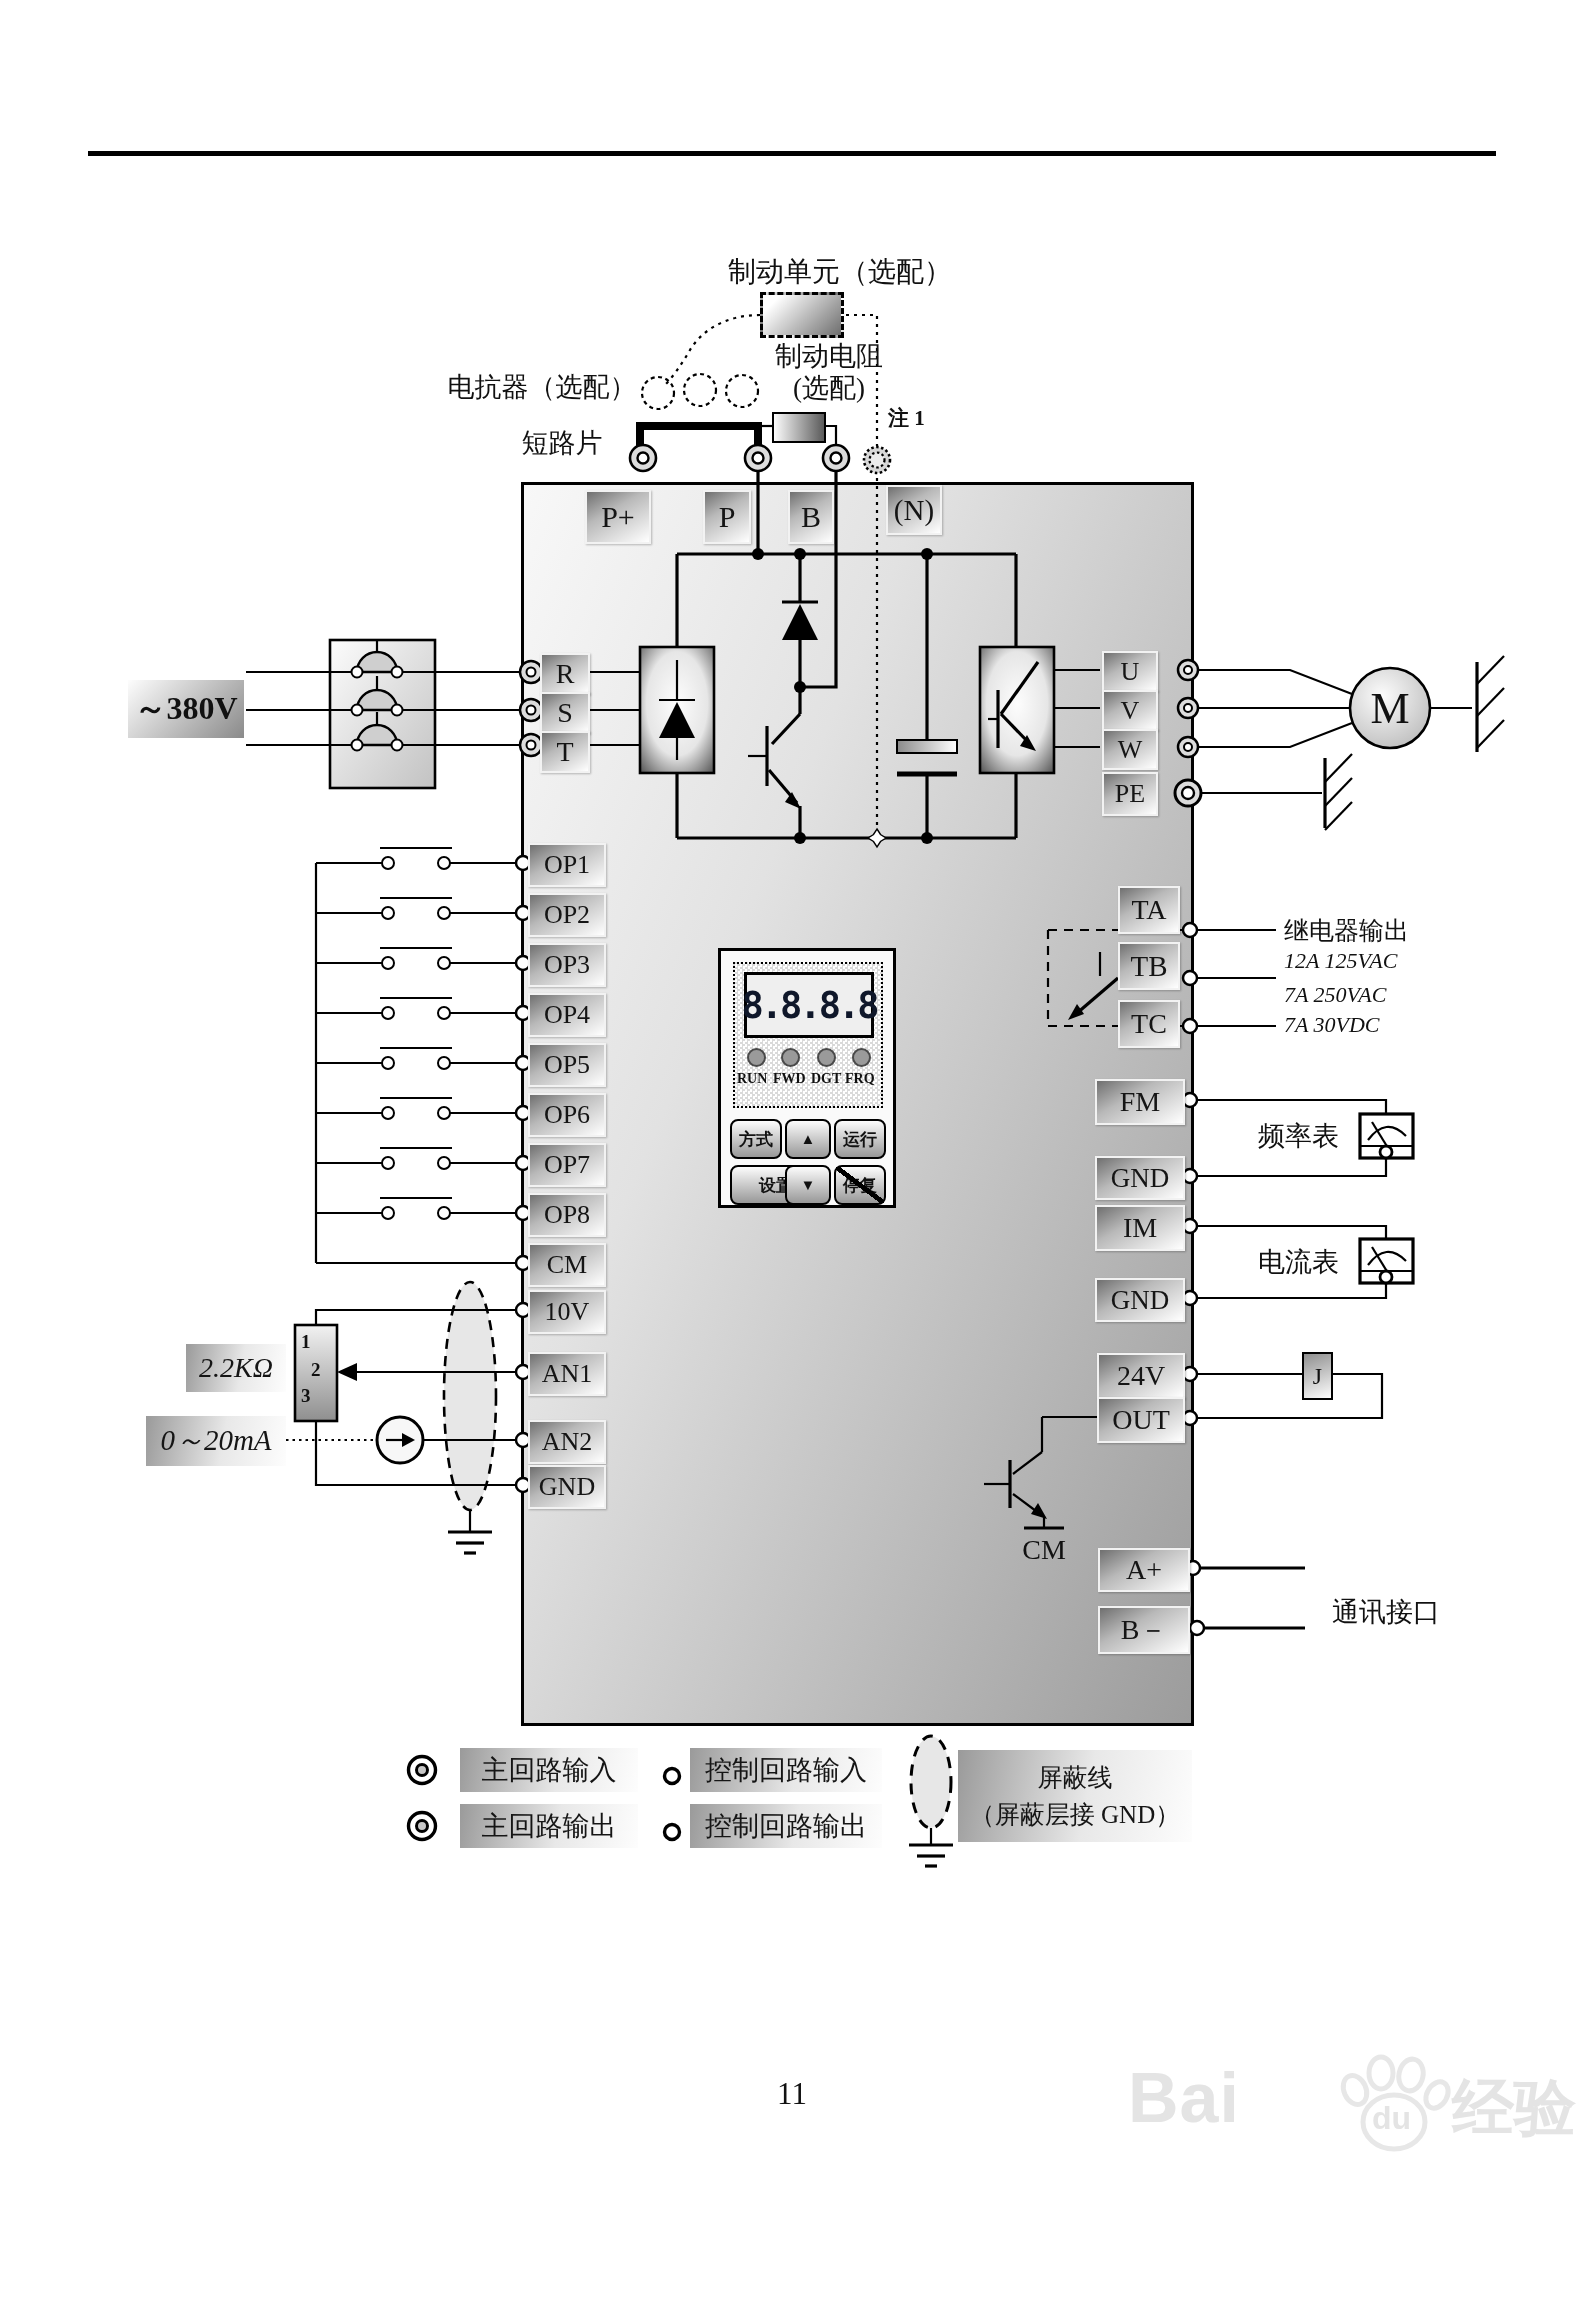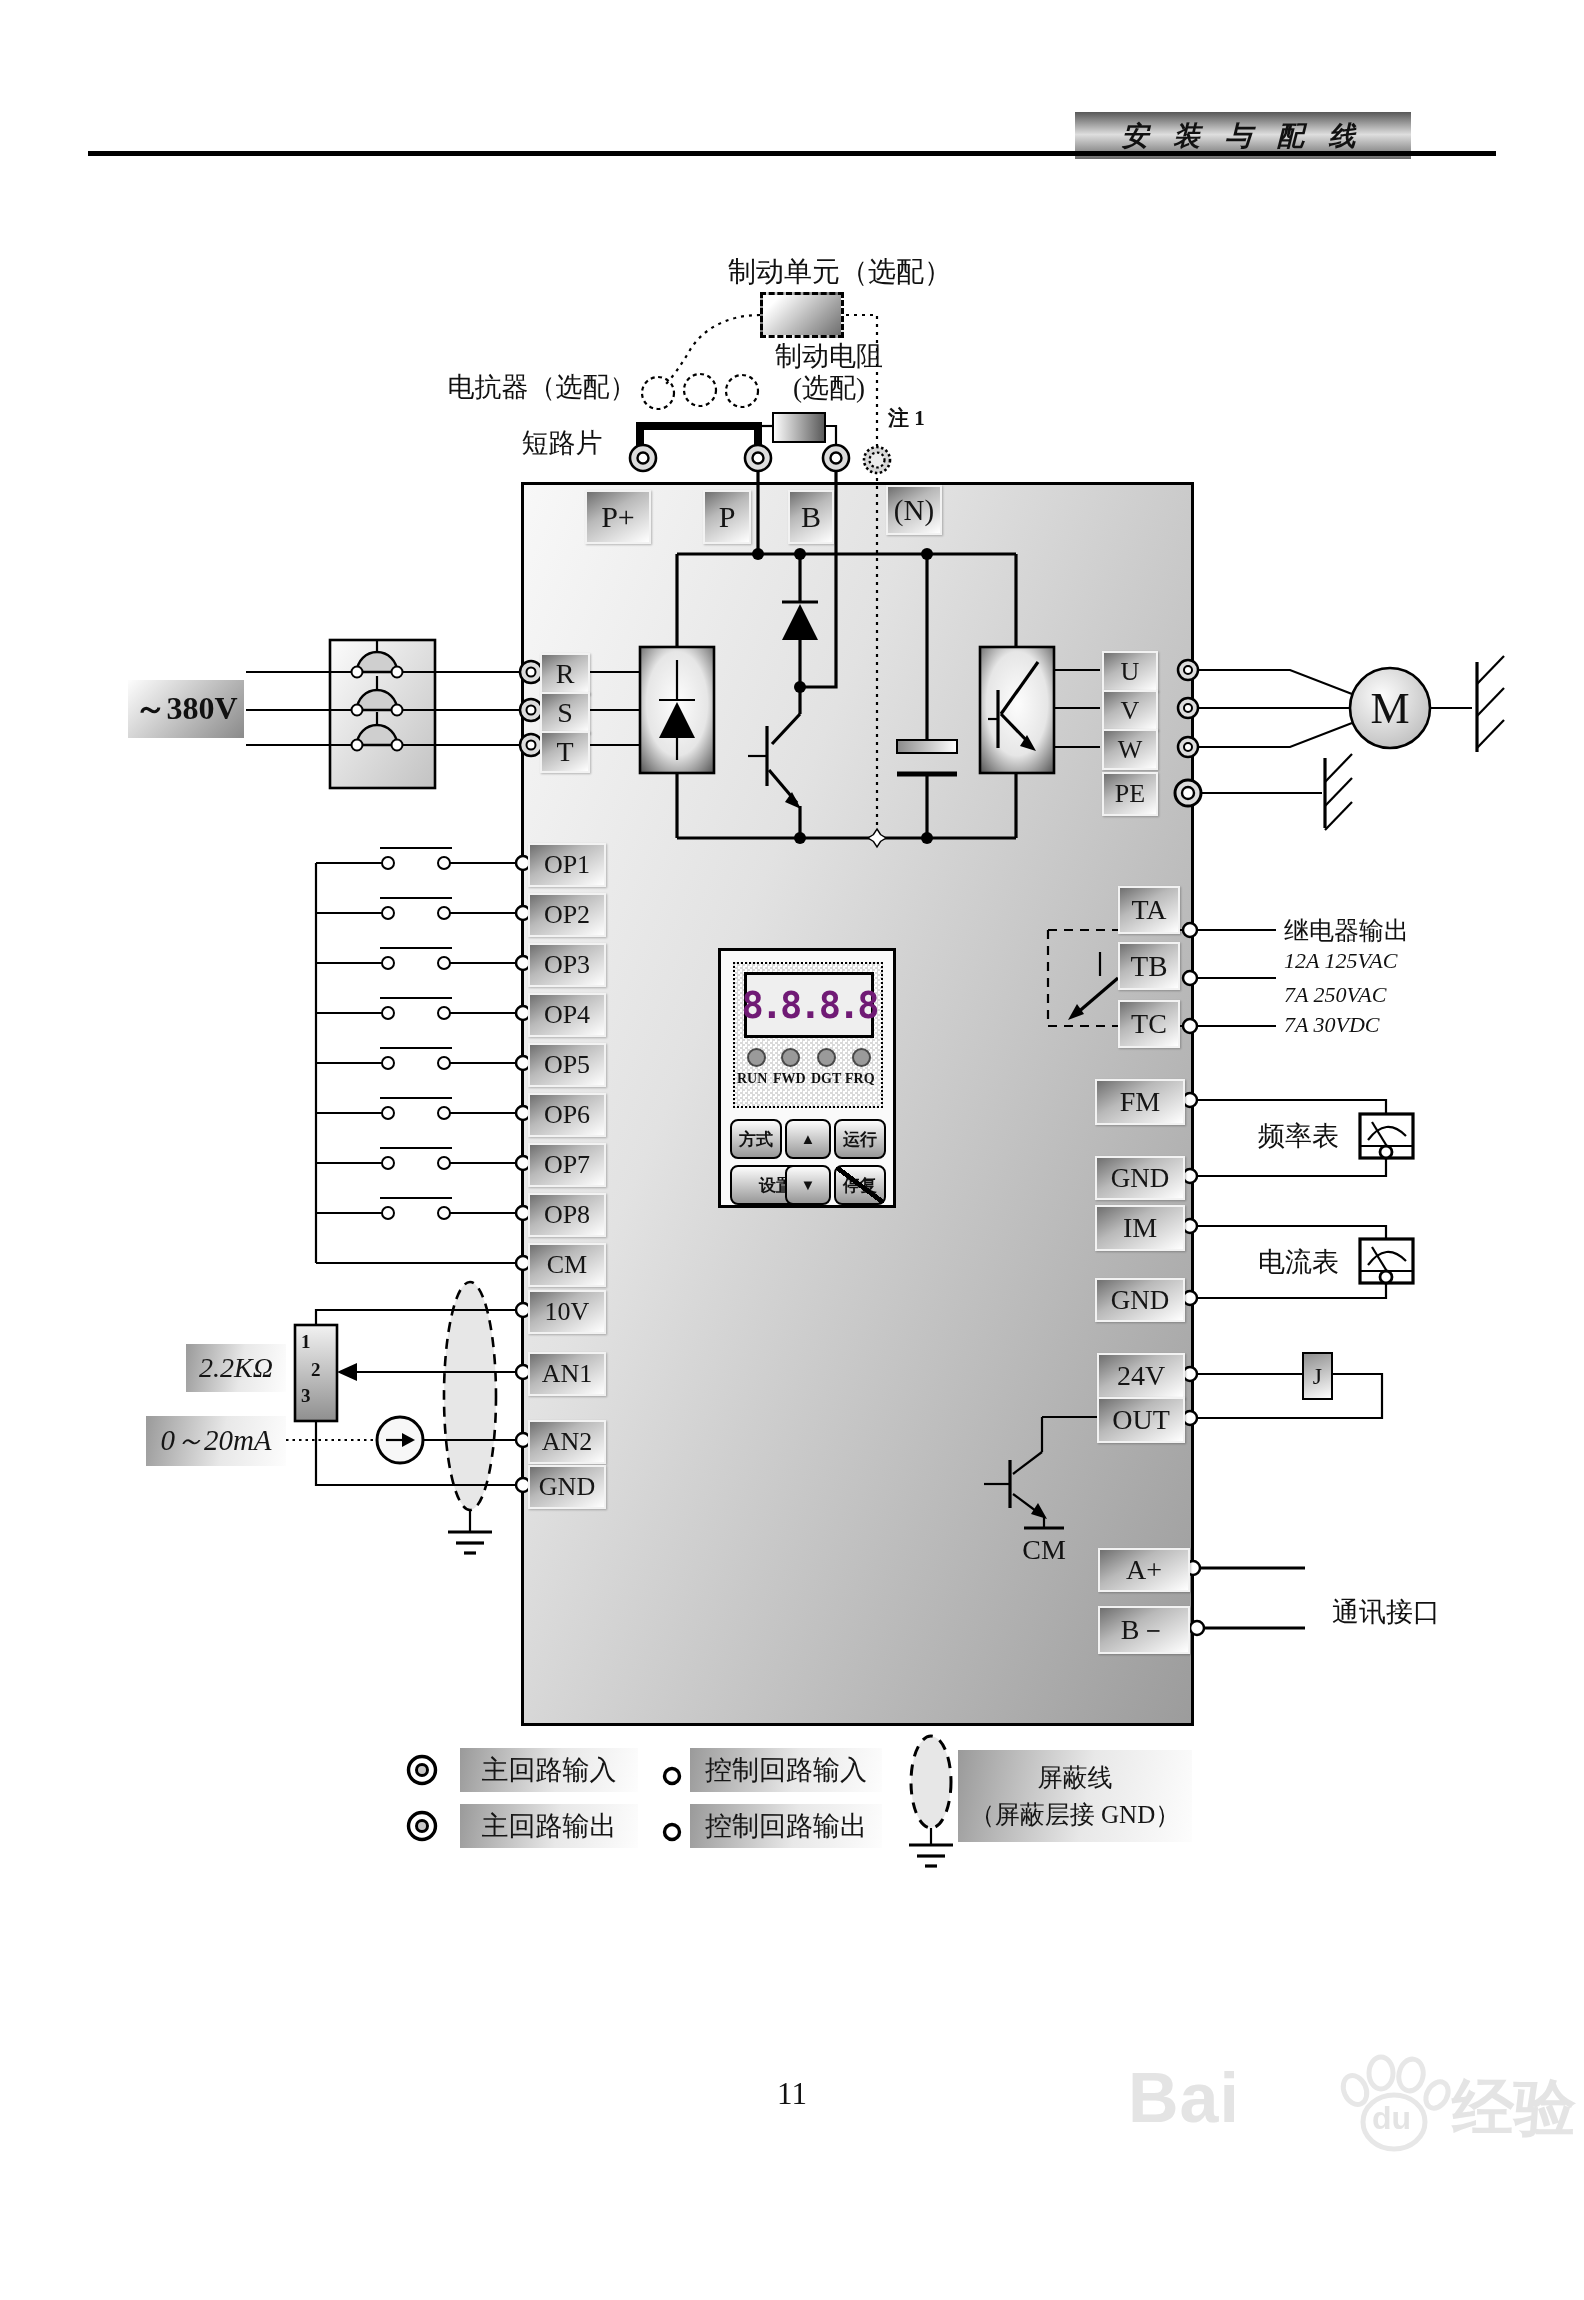--- a/index.html
+++ b/index.html
@@ -27,21 +27,21 @@
   #resistor-box{left:772px;top:412px;width:50px;height:27px;border:2px solid #000;
                 background:linear-gradient(90deg,#fdfdfd 0%,#5a5a5a 100%);}
   #supply-box{left:128px;top:680px;width:116px;height:58px;font-size:32px;font-weight:bold;
               background:linear-gradient(135deg,#fdfdfd 0%,#8a8a8a 100%);}
   #keypad{left:718px;top:948px;width:172px;height:254px;background:#fafafa;border:3px solid #000;}
   #kp-panel{left:12px;top:11px;width:146px;height:142px;border:2px dotted #000;
             background-image:conic-gradient(#d9d9d9 25%,#fff 0 50%,#d9d9d9 0 75%,#fff 0);
             background-size:5px 5px;}
   #kp-screen{left:9px;top:8px;width:124px;height:60px;background:#efefef;border:3px solid #000;
              font-family:"DejaVu Sans Mono",monospace;font-weight:bold;font-size:37px;
-             letter-spacing:-3px;color:#701a75;}
+             letter-spacing:-3px;color:#0f172a;}
   .led{position:absolute;top:84px;width:15px;height:15px;border-radius:50%;
        background:#9a9a9a;border:2px solid #4a4a4a;}
   .ledlab{position:absolute;top:107px;font-size:14px;font-weight:bold;}
   .kbtn{position:absolute;width:48px;height:36px;border:2.5px solid #000;border-radius:8px;
         background:linear-gradient(180deg,#fcfcfc 0%,#989898 100%);
         display:flex;align-items:center;justify-content:center;font-size:17px;font-weight:bold;}
   .slash{position:absolute;left:0;top:0;width:100%;height:100%;
          background:linear-gradient(to top right,transparent 46%,#000 46%,#000 54%,transparent 54%);}
   .ital{font-style:italic;}
   #j-box{left:1302px;top:1352px;width:27px;height:44px;border:2.5px solid #000;font-size:24px;
@@ -395,23 +395,20 @@
 
     <g stroke="#e7e7e7" fill="#fff" stroke-width="5">
       <ellipse cx="1355" cy="2090" rx="11" ry="15" transform="rotate(-24 1355 2090)"></ellipse>
       <ellipse cx="1381" cy="2073" rx="12" ry="16"></ellipse>
       <ellipse cx="1411" cy="2075" rx="12" ry="16" transform="rotate(12 1411 2075)"></ellipse>
       <ellipse cx="1437" cy="2095" rx="10" ry="14" transform="rotate(30 1437 2095)"></ellipse>
       <ellipse cx="1394" cy="2122" rx="31" ry="27"></ellipse>
     </g>
   </svg>
 
-  <div id="header-bar" class="abs ctr">
-      <span>安 装 与 配 线</span>
-    </div>
   <div id="header-rule" class="abs"></div>
 
   <div class="abs ctr" style="left:700px;top:254px;width:280px;height:36px;font-size:28px;">制动单元（选配）</div>
   <div id="brake-unit-box" class="abs"></div>
   <div class="abs ctr" style="left:748px;top:340px;width:162px;height:32px;font-size:27px;">制动电阻</div>
   <div class="abs ctr" style="left:748px;top:372px;width:162px;height:32px;font-size:27px;">(选配)</div>
   <div class="abs ctr" style="left:436px;top:370px;width:212px;height:34px;font-size:27px;">电抗器（选配）</div>
   <div class="abs ctr" style="left:492px;top:426px;width:140px;height:34px;font-size:27px;">短路片</div>
   <div class="abs" style="left:888px;top:404px;width:80px;font-size:21px;font-weight:bold;">注 1</div>
   <div id="resistor-box" class="abs"></div>

